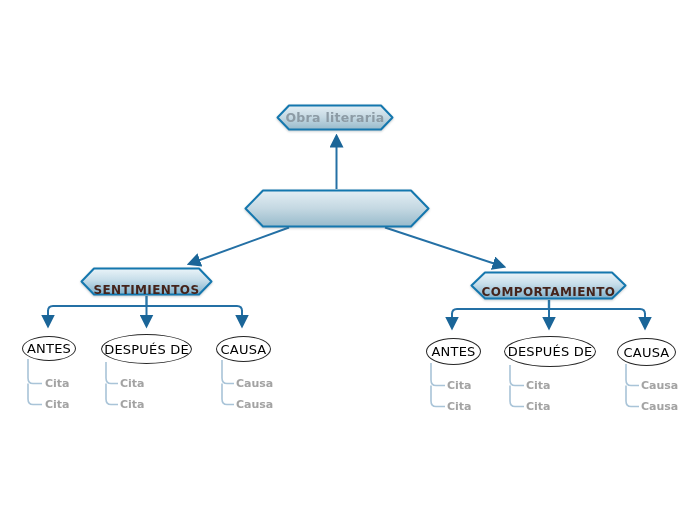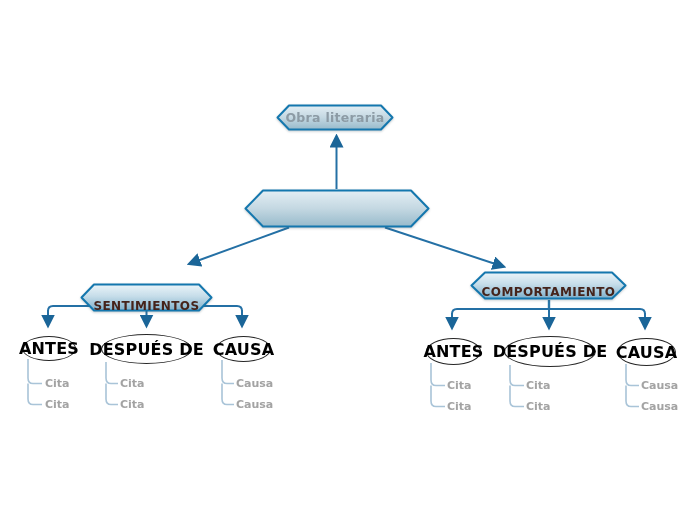--- a/index.html
+++ b/index.html
@@ -13,21 +13,21 @@
   .leafline{stroke:#a9c4d8;stroke-width:1.6;fill:none;}
   .node{position:absolute;display:flex;align-items:center;justify-content:center;cursor:default;}
   .node svg{position:absolute;left:0;top:0;overflow:visible;filter:drop-shadow(0 1.5px 1px rgba(70,90,100,.32));}
   .hexpoly{stroke:#1477ae;stroke-width:2;stroke-linejoin:round;}
   .lbl{position:relative;z-index:1;font-weight:bold;white-space:nowrap;text-align:right;}
   .lbl-ph{color:#8c9ba5;letter-spacing:.3px;}
   .lbl-branch{color:#45231a;letter-spacing:.4px;font-size:12px;}
   .ellipse{
     position:absolute;border:1.2px solid #262626;border-radius:50%;background:#fff;
     display:flex;align-items:center;justify-content:center;
-    font-weight:bold;font-size:16px;color:#000;white-space:nowrap;letter-spacing:.2px;
+    font-weight:normal;font-size:13px;color:#000;white-space:nowrap;letter-spacing:.2px;
   }
   .leaf{position:absolute;font-weight:bold;font-size:11px;line-height:13px;color:#a3a3a3;white-space:nowrap;text-align:center;}
 </style>
 </head>
 <body>
 
 <div class="canvas">
 
   <svg class="connectors">
     <defs>
@@ -77,21 +77,21 @@
     </svg>
     <span class="lbl lbl-ph" style="font-size:12.5px;">Obra literaria</span>
   </div>
 
   <div class="node" style="left:244px;top:189px;width:186px;height:39px;">
     <svg width="186" height="39">
       <polygon class="hexpoly" fill="url(#hexGradMain)" points="19,1.5 167,1.5 184.5,19.5 167,37.5 19,37.5 1.5,19.5"></polygon>
     </svg>
   </div>
 
-  <div class="node" style="left:80px;top:267px;width:133px;height:45px;margin-top:16px;">
+  <div class="node" style="left:80px;top:267px;width:133px;height:45px;">
     <svg width="133" height="29">
       <polygon class="hexpoly" fill="url(#hexGradBranch)" points="14,1.5 119,1.5 131.5,14.5 119,27.5 14,27.5 1.5,14.5"></polygon>
     </svg>
     <span class="lbl lbl-branch">SENTIMIENTOS</span>
   </div>
 
   <div class="node" style="left:470px;top:271px;width:157px;height:42px;">
     <svg width="157" height="29">
       <polygon class="hexpoly" fill="url(#hexGradBranch)" points="15,1.5 142,1.5 155.5,14.5 142,27.5 15,27.5 1.5,14.5"></polygon>
     </svg>

